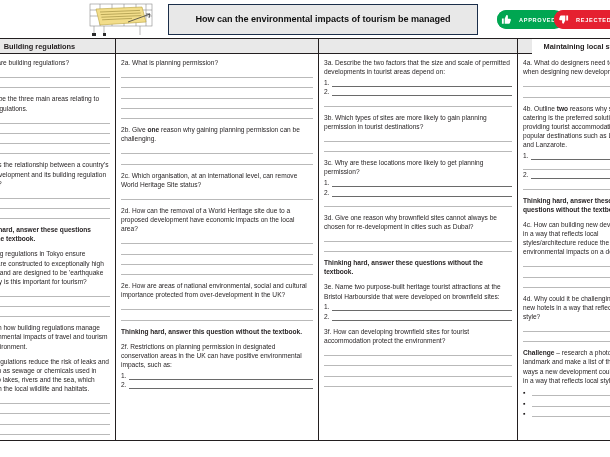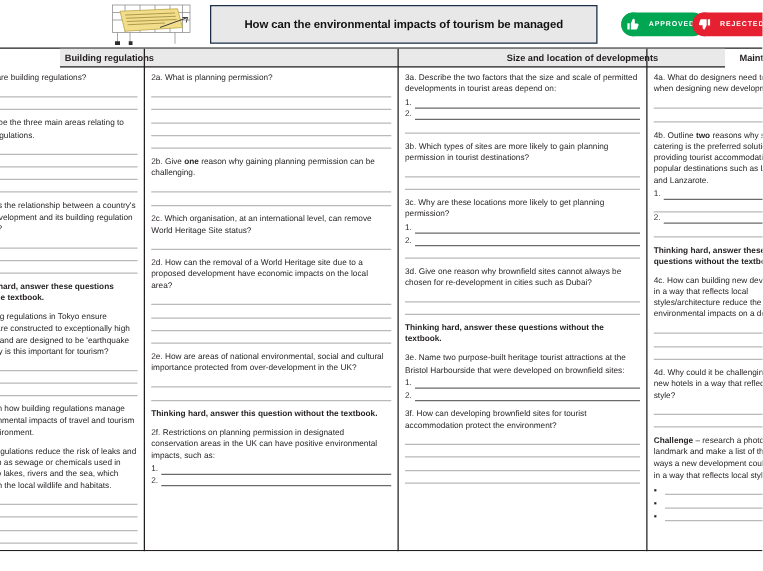--- a/index.html
+++ b/index.html
@@ -99,21 +99,20 @@
     border-bottom: 1.6px solid #231f20;
   }
   .thead {
     position: absolute;
     left: 0; top: 0;
     width: 532px;
     height: 15px;
     background: #e9e9e9;
     border-bottom: 1.2px solid #231f20;
     box-sizing: border-box;
-    margin-left: 48px;
   }
   .th {
     position: absolute;
     top: 0;
     height: 14px;
     display: flex;
     align-items: center;
     justify-content: center;
     font-size: 7.4px;
     font-weight: bold;
@@ -236,21 +235,20 @@
         </svg>
       </span>
       <span class="pill-txt">REJECTED</span>
     </div>
   </div>
 
   <div class="table">
 
     <div class="thead">
       <div class="th" style="left:-36px; width:151px;">Building regulations</div>
-      <div class="th" style="left:319px; width:198px;">Size and location of developments</div>
       <div class="th" style="left:518px; width:130px;">Maintaining local style</div>
     </div>
 
     <div class="vline" style="left:115px;"></div>
     <div class="vline" style="left:318px;"></div>
     <div class="vline" style="left:517px;"></div>
 
     <div class="col c1">
         <div class="q">1a. What are building regulations?</div>
         <div class="rule"></div>

